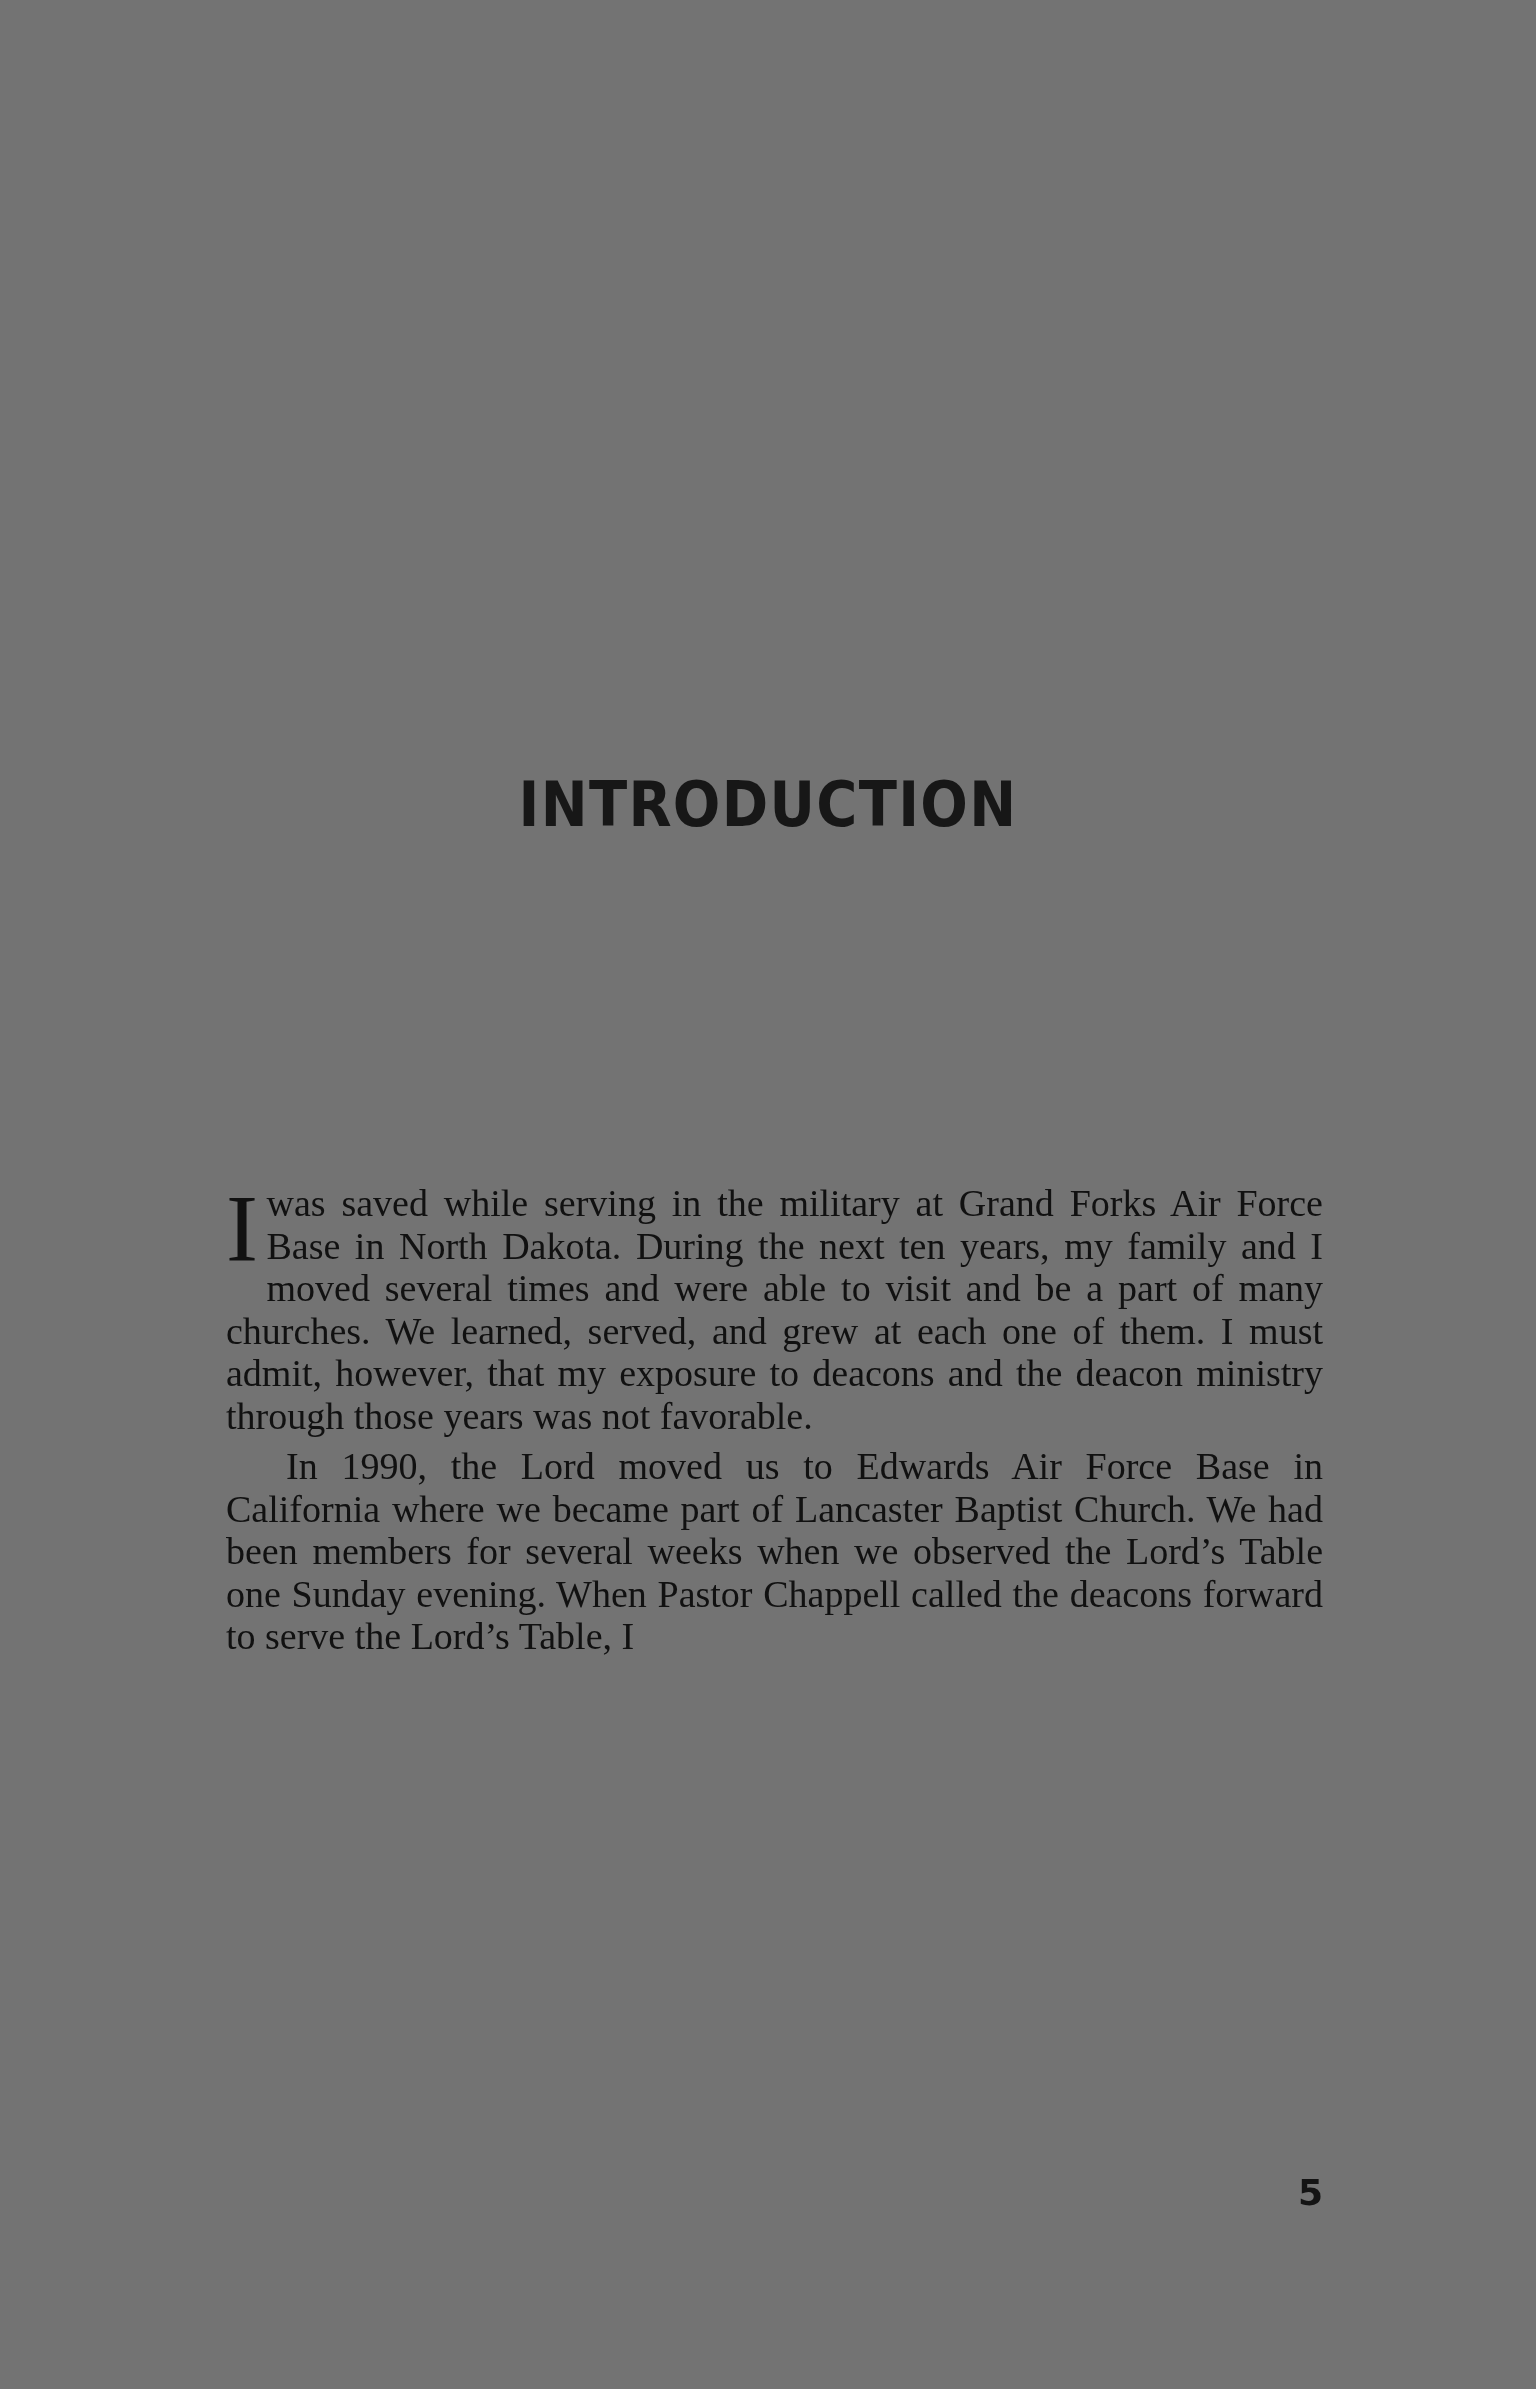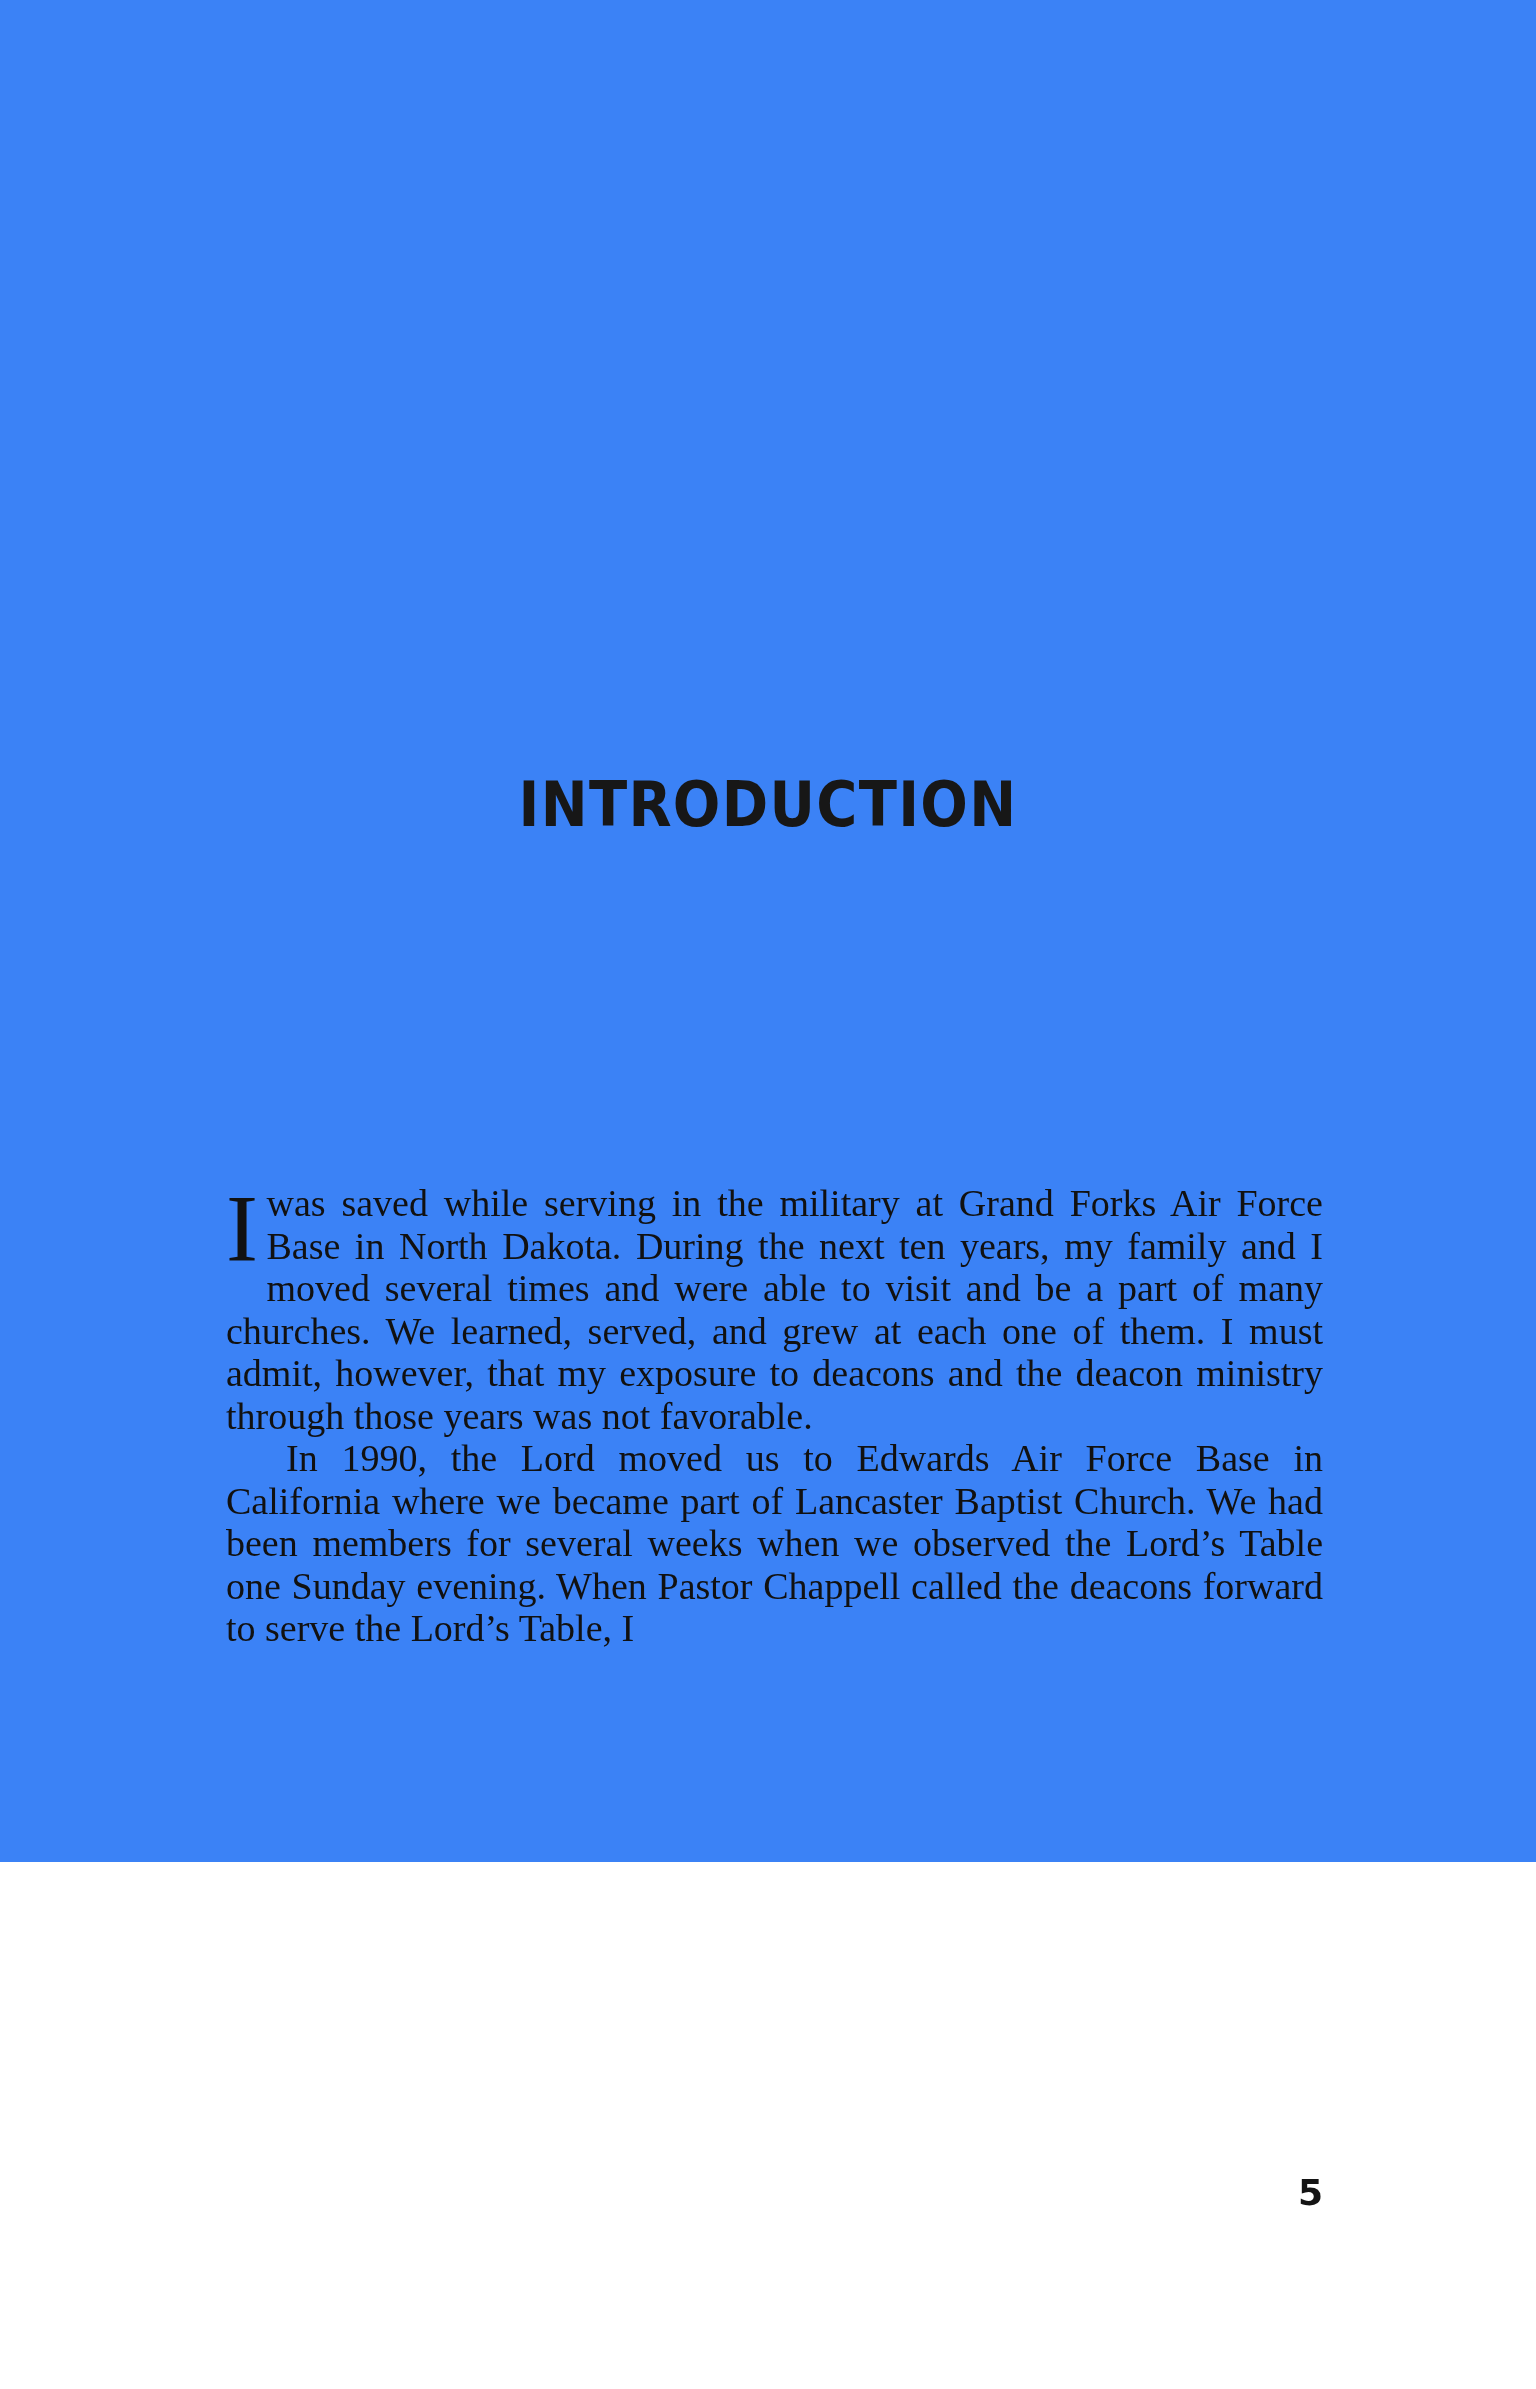--- a/index.html
+++ b/index.html
@@ -14,22 +14,22 @@
     font-family: "Liberation Serif", serif;
     color: #141414;
     overflow: hidden;
   }
 
   .page {
     position: absolute;
     top: 0;
     left: 0;
     width: 1536px;
-    height: 1862px;
-    background: #3b82f6;
+    height: 2389px;
+    background: #737373;
   }
 
   
   .chapter-title {
     position: absolute;
     top: 730px;
     left: 0;
     width: 1536px;
     text-align: center;
     font-family: "DejaVu Sans", sans-serif;
@@ -58,21 +58,21 @@
     hyphens: none;
     color: #111111;
   }
 
   .para.first {
     text-indent: 0;
   }
 
   .para.indented {
     text-indent: 60px;
-    margin-top: 0;
+    margin-top: 8px;
   }
 
   
   .dropcap {
     float: left;
     font-family: "Liberation Serif", serif;
     font-size: 96px;
     line-height: 0.84;
     padding: 5.1px 8.5px 0 0;
     margin-top: 1.7px;

